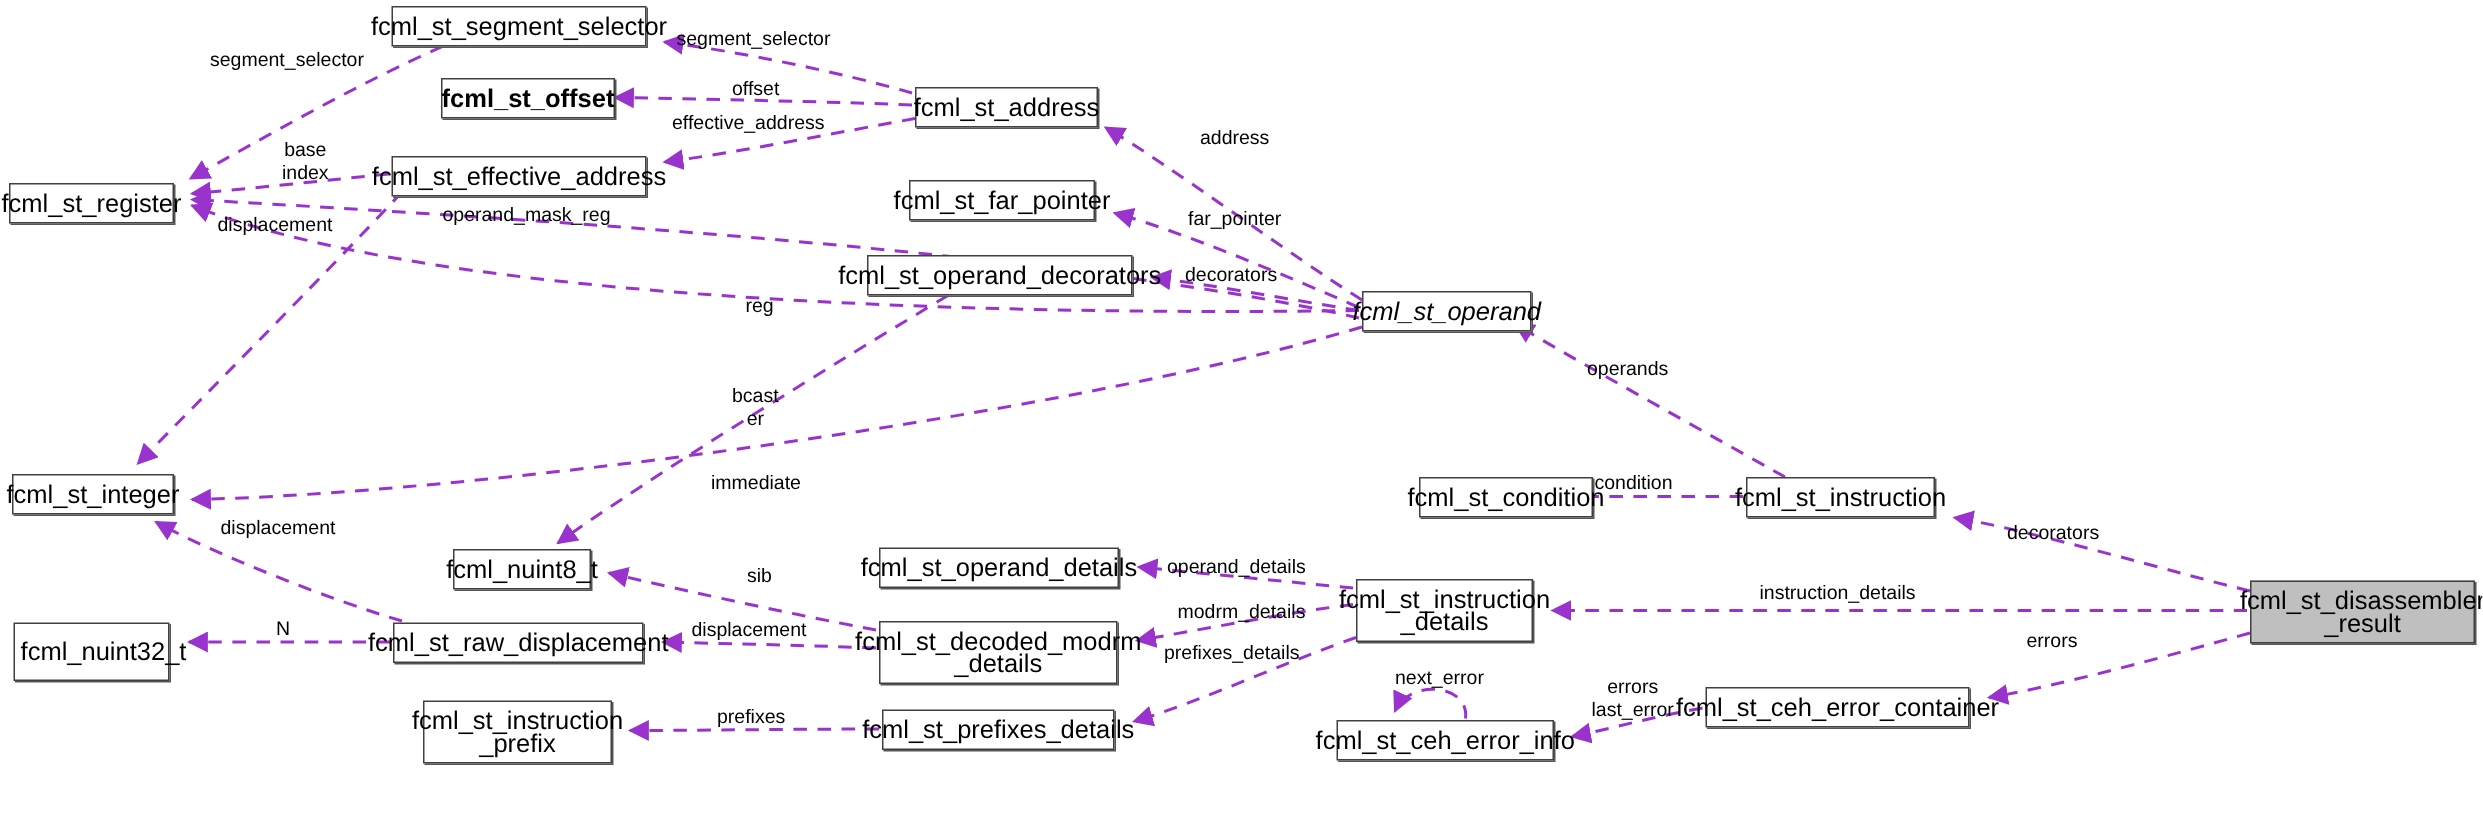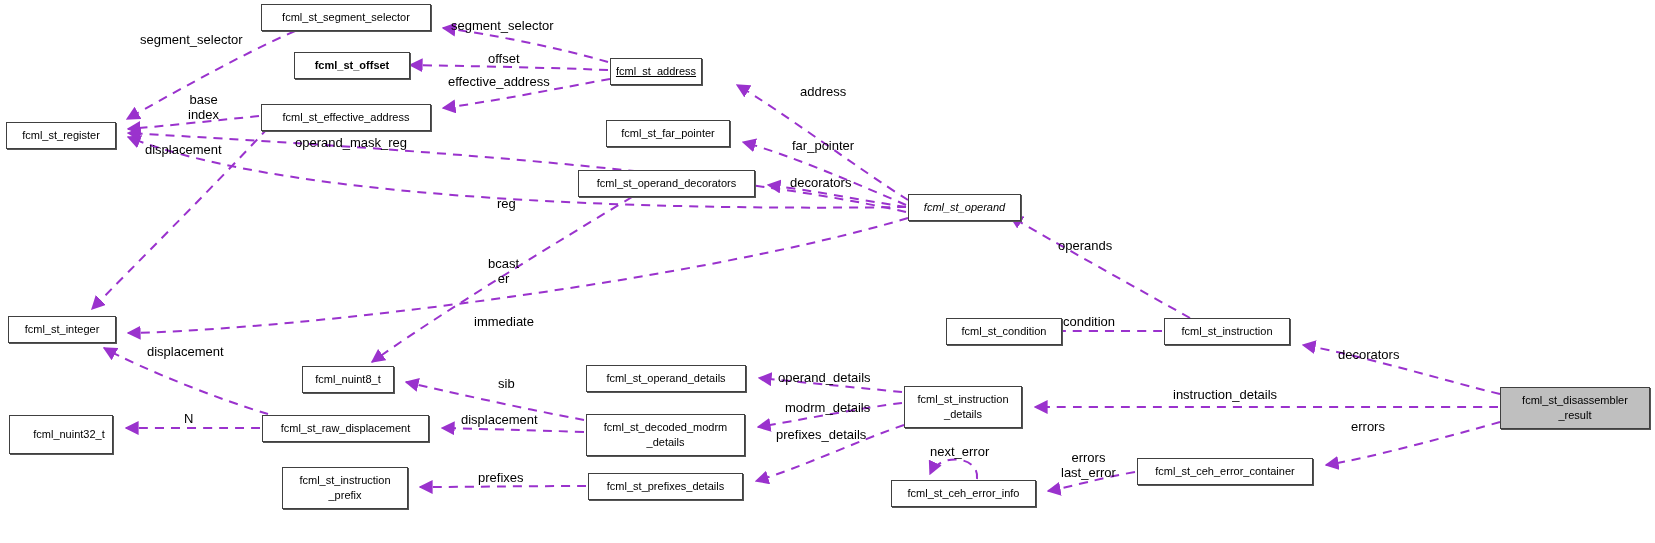--- a/index.html
+++ b/index.html
@@ -22,21 +22,21 @@
     width: 1655px;
     height: 543px;
     pointer-events: none;
   }
   .node {
     position: absolute;
     box-sizing: border-box;
     border: 1px solid #404040;
     background: #ffffff;
     color: #000000;
-    font-size: 11px;
+    font-size: 17px;
     line-height: 15px;
     display: flex;
     align-items: center;
     justify-content: center;
     text-align: center;
     white-space: pre;
     box-shadow: 1px 1px 0 0 #555555;
     letter-spacing: 0px;
   }
   .node.highlight {
@@ -121,21 +121,21 @@
 
       <path d="M 977 479 C 980 456 940 452 930 474"></path>
     </g>
   </svg>
 
   <div id="nodes">
       <div class="node" style="left: 261px; top: 4px; width: 170px; height: 27px;">fcml_st_segment_selector</div>
       <div class="node" style="left: 294px; top: 52px; width: 116px; height: 27px; font-weight: bold;">fcml_st_offset</div>
       <div class="node" style="left: 261px; top: 104px; width: 170px; height: 27px;">fcml_st_effective_address</div>
       <div class="node" style="left: 6px; top: 122px; width: 110px; height: 27px;">fcml_st_register</div>
-      <div class="node" style="left: 610px; top: 58px; width: 92px; height: 27px; text-decoration: underline;">fcml_st_address</div>
+      <div class="node" style="left: 610px; top: 58px; width: 122px; height: 27px;">fcml_st_address</div>
       <div class="node" style="left: 606px; top: 120px; width: 124px; height: 27px;">fcml_st_far_pointer</div>
       <div class="node" style="left: 578px; top: 170px; width: 177px; height: 27px;">fcml_st_operand_decorators</div>
       <div class="node" style="left: 908px; top: 194px; width: 113px; height: 27px; font-style: italic;">fcml_st_operand</div>
       <div class="node" style="left: 8px; top: 316px; width: 108px; height: 27px;">fcml_st_integer</div>
       <div class="node" style="left: 906px; top: 318px; width: 116px; height: 27px; margin-left: 40px;">fcml_st_condition</div>
       <div class="node" style="left: 1164px; top: 318px; width: 126px; height: 27px;">fcml_st_instruction</div>
       <div class="node" style="left: 302px; top: 366px; width: 92px; height: 27px;">fcml_nuint8_t</div>
       <div class="node" style="left: 586px; top: 365px; width: 160px; height: 27px;">fcml_st_operand_details</div>
       <div class="node" style="left: 904px; top: 386px; width: 118px; height: 42px;">fcml_st_instruction
 _details</div>

